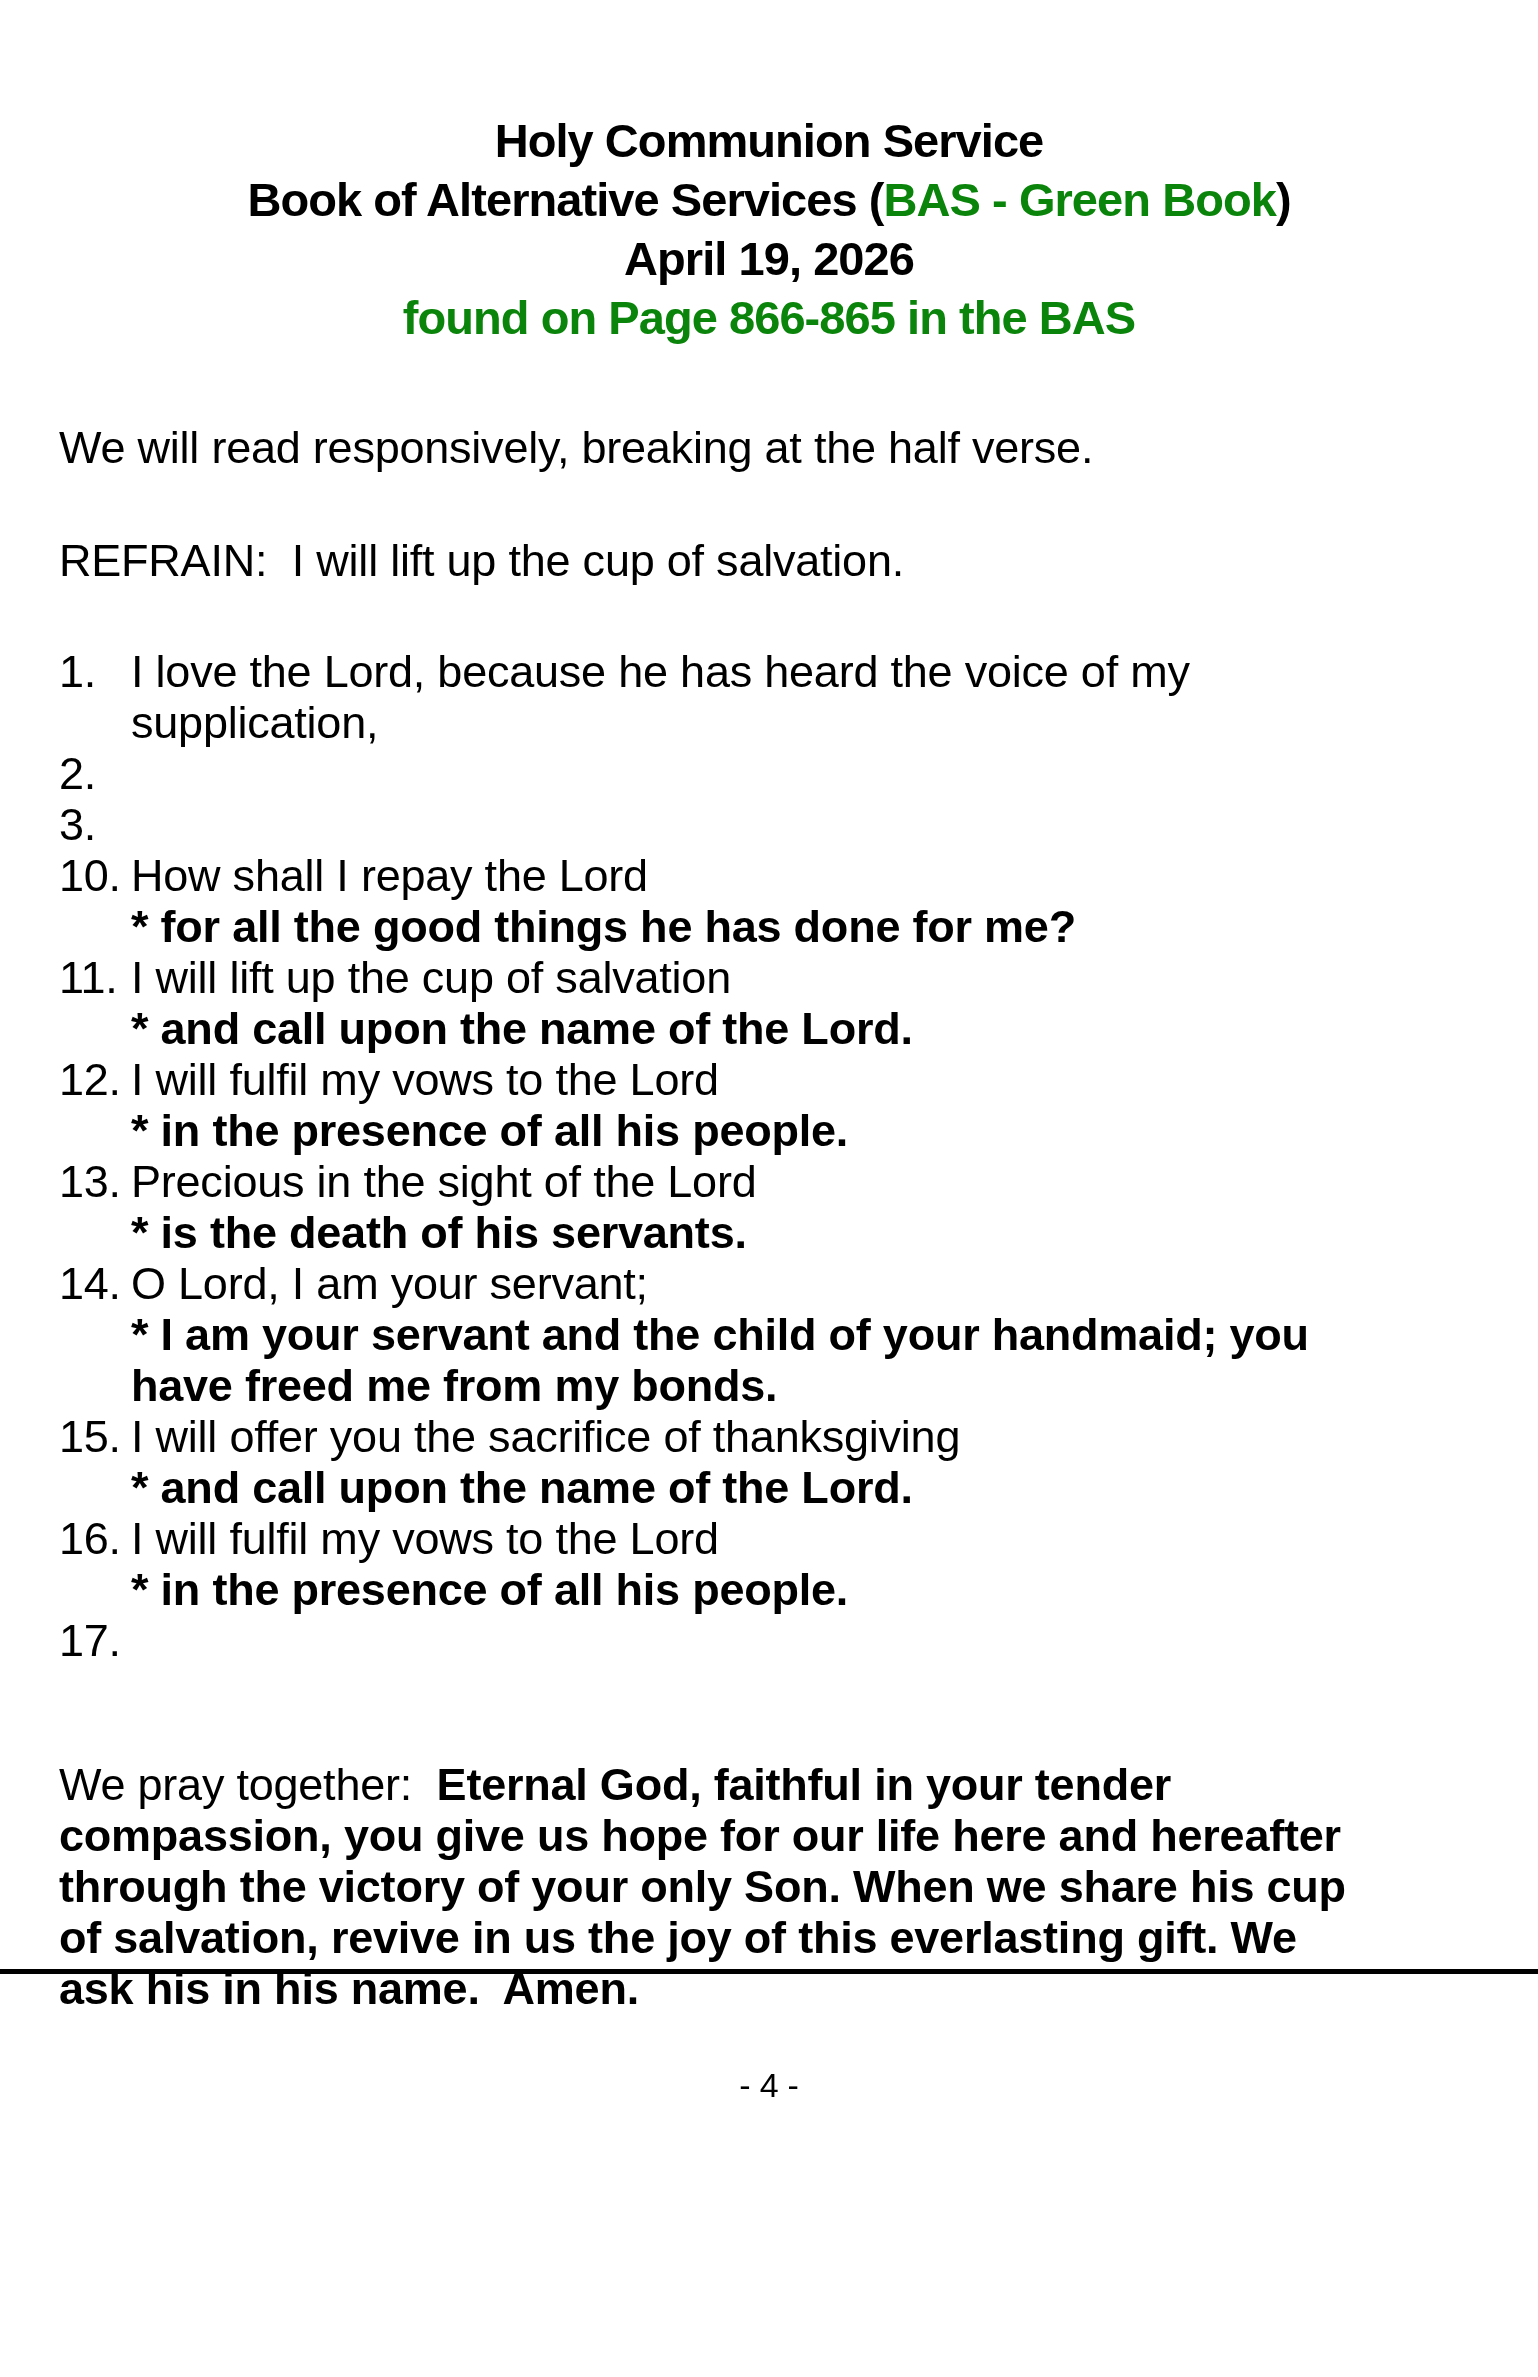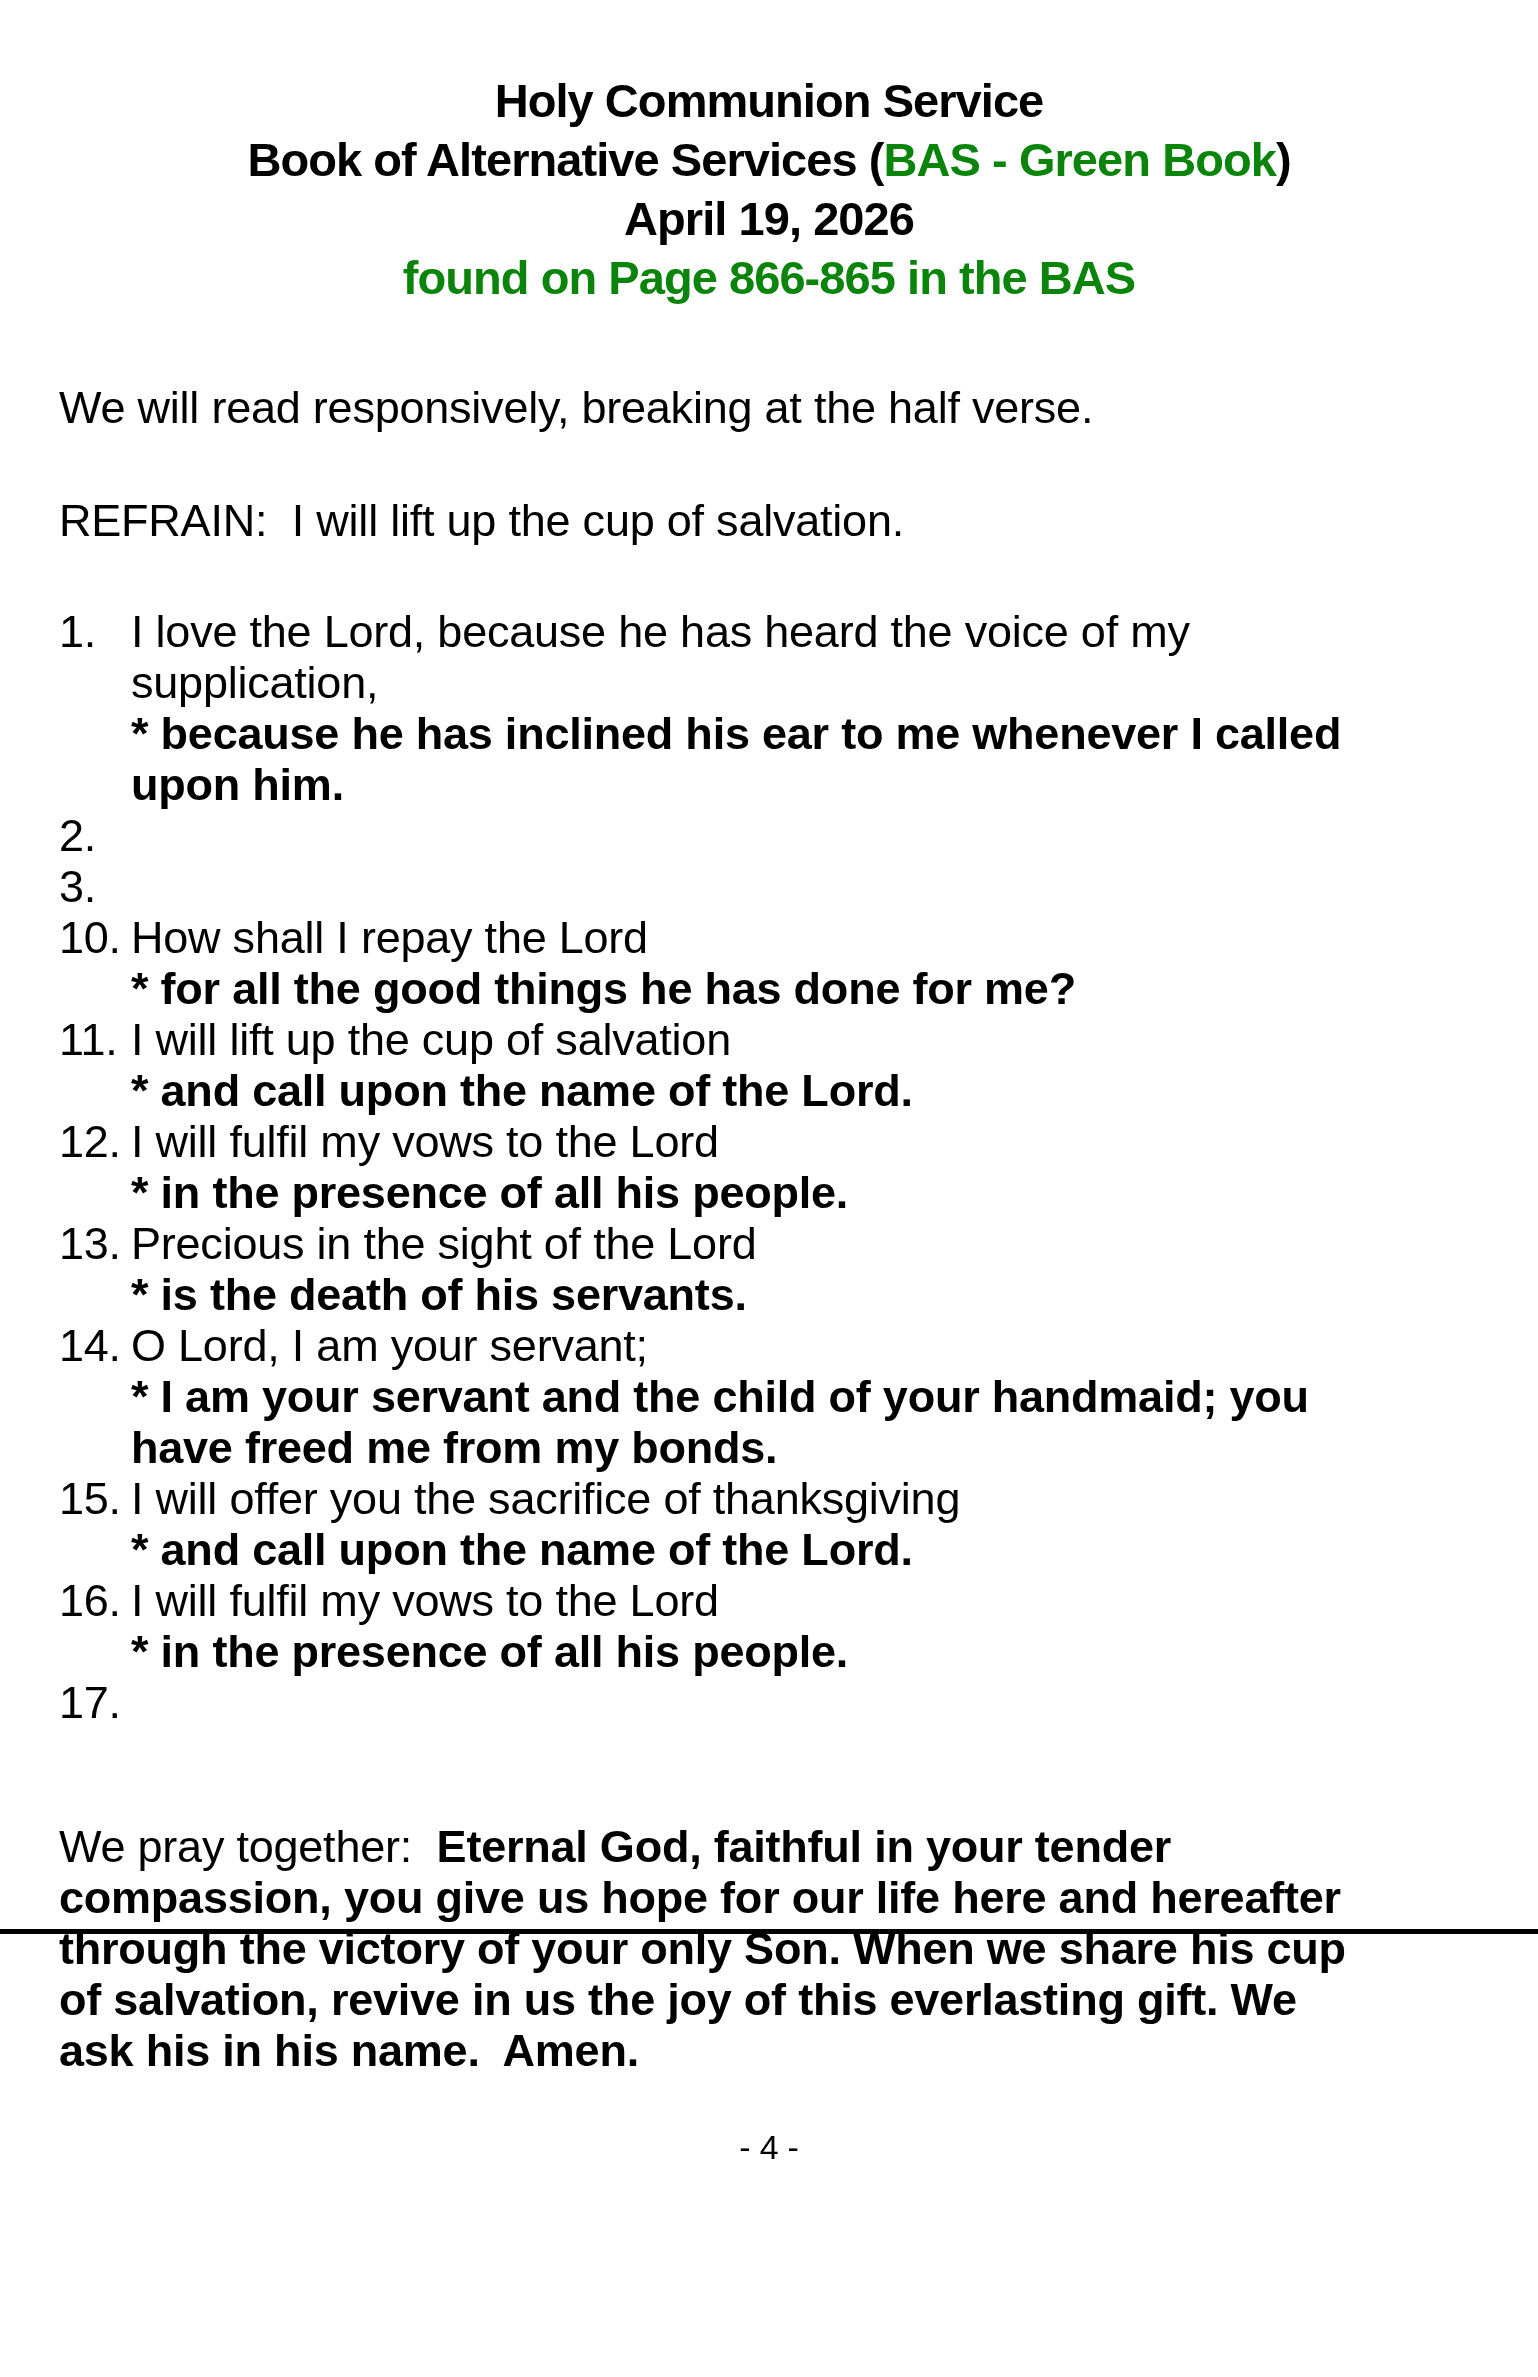--- a/index.html
+++ b/index.html
@@ -5,21 +5,21 @@
   * { margin: 0; padding: 0; box-sizing: border-box; }
   html, body { background: #ffffff; }
   body {
     width: 1538px; height: 2377px;
     font-family: "Liberation Sans", "DejaVu Sans", sans-serif;
     color: #000000;
     position: relative;
     overflow: hidden;
     letter-spacing: -0.015em;
   }
-  .page { position: relative; width: 1538px; height: 1934px; }
+  .page { position: relative; width: 1538px; height: 1934px; margin-top: 40px; }
 
   .header {
     padding-top: 71px;
     text-align: center;
     font-weight: bold;
     font-size: 47px;
     line-height: 59px;
     letter-spacing: -0.02em;
   }
   .green { color: var(--green, #0b840b); }
@@ -61,21 +61,20 @@
 
   <p class="intro body-text pre">We will read responsively, breaking at the half verse.</p>
 
   <p class="refrain body-text pre">REFRAIN:  I will lift up the cup of salvation.</p>
 
   <div class="verses body-text" id="verse-list">
   <div class="verse">
     <span class="vnum">1.</span>
     <span class="vtext">
       <span class="vfirst">I love the Lord, because he has heard the voice of my supplication,</span>
-      <span class="vsecond bold">* because he has inclined his ear to me whenever I called upon him.</span>
     </span>
   </div>
 
   <div class="verse">
     <span class="vnum">2.</span>
   </div>
 
   <div class="verse">
     <span class="vnum">3.</span>
   </div>

